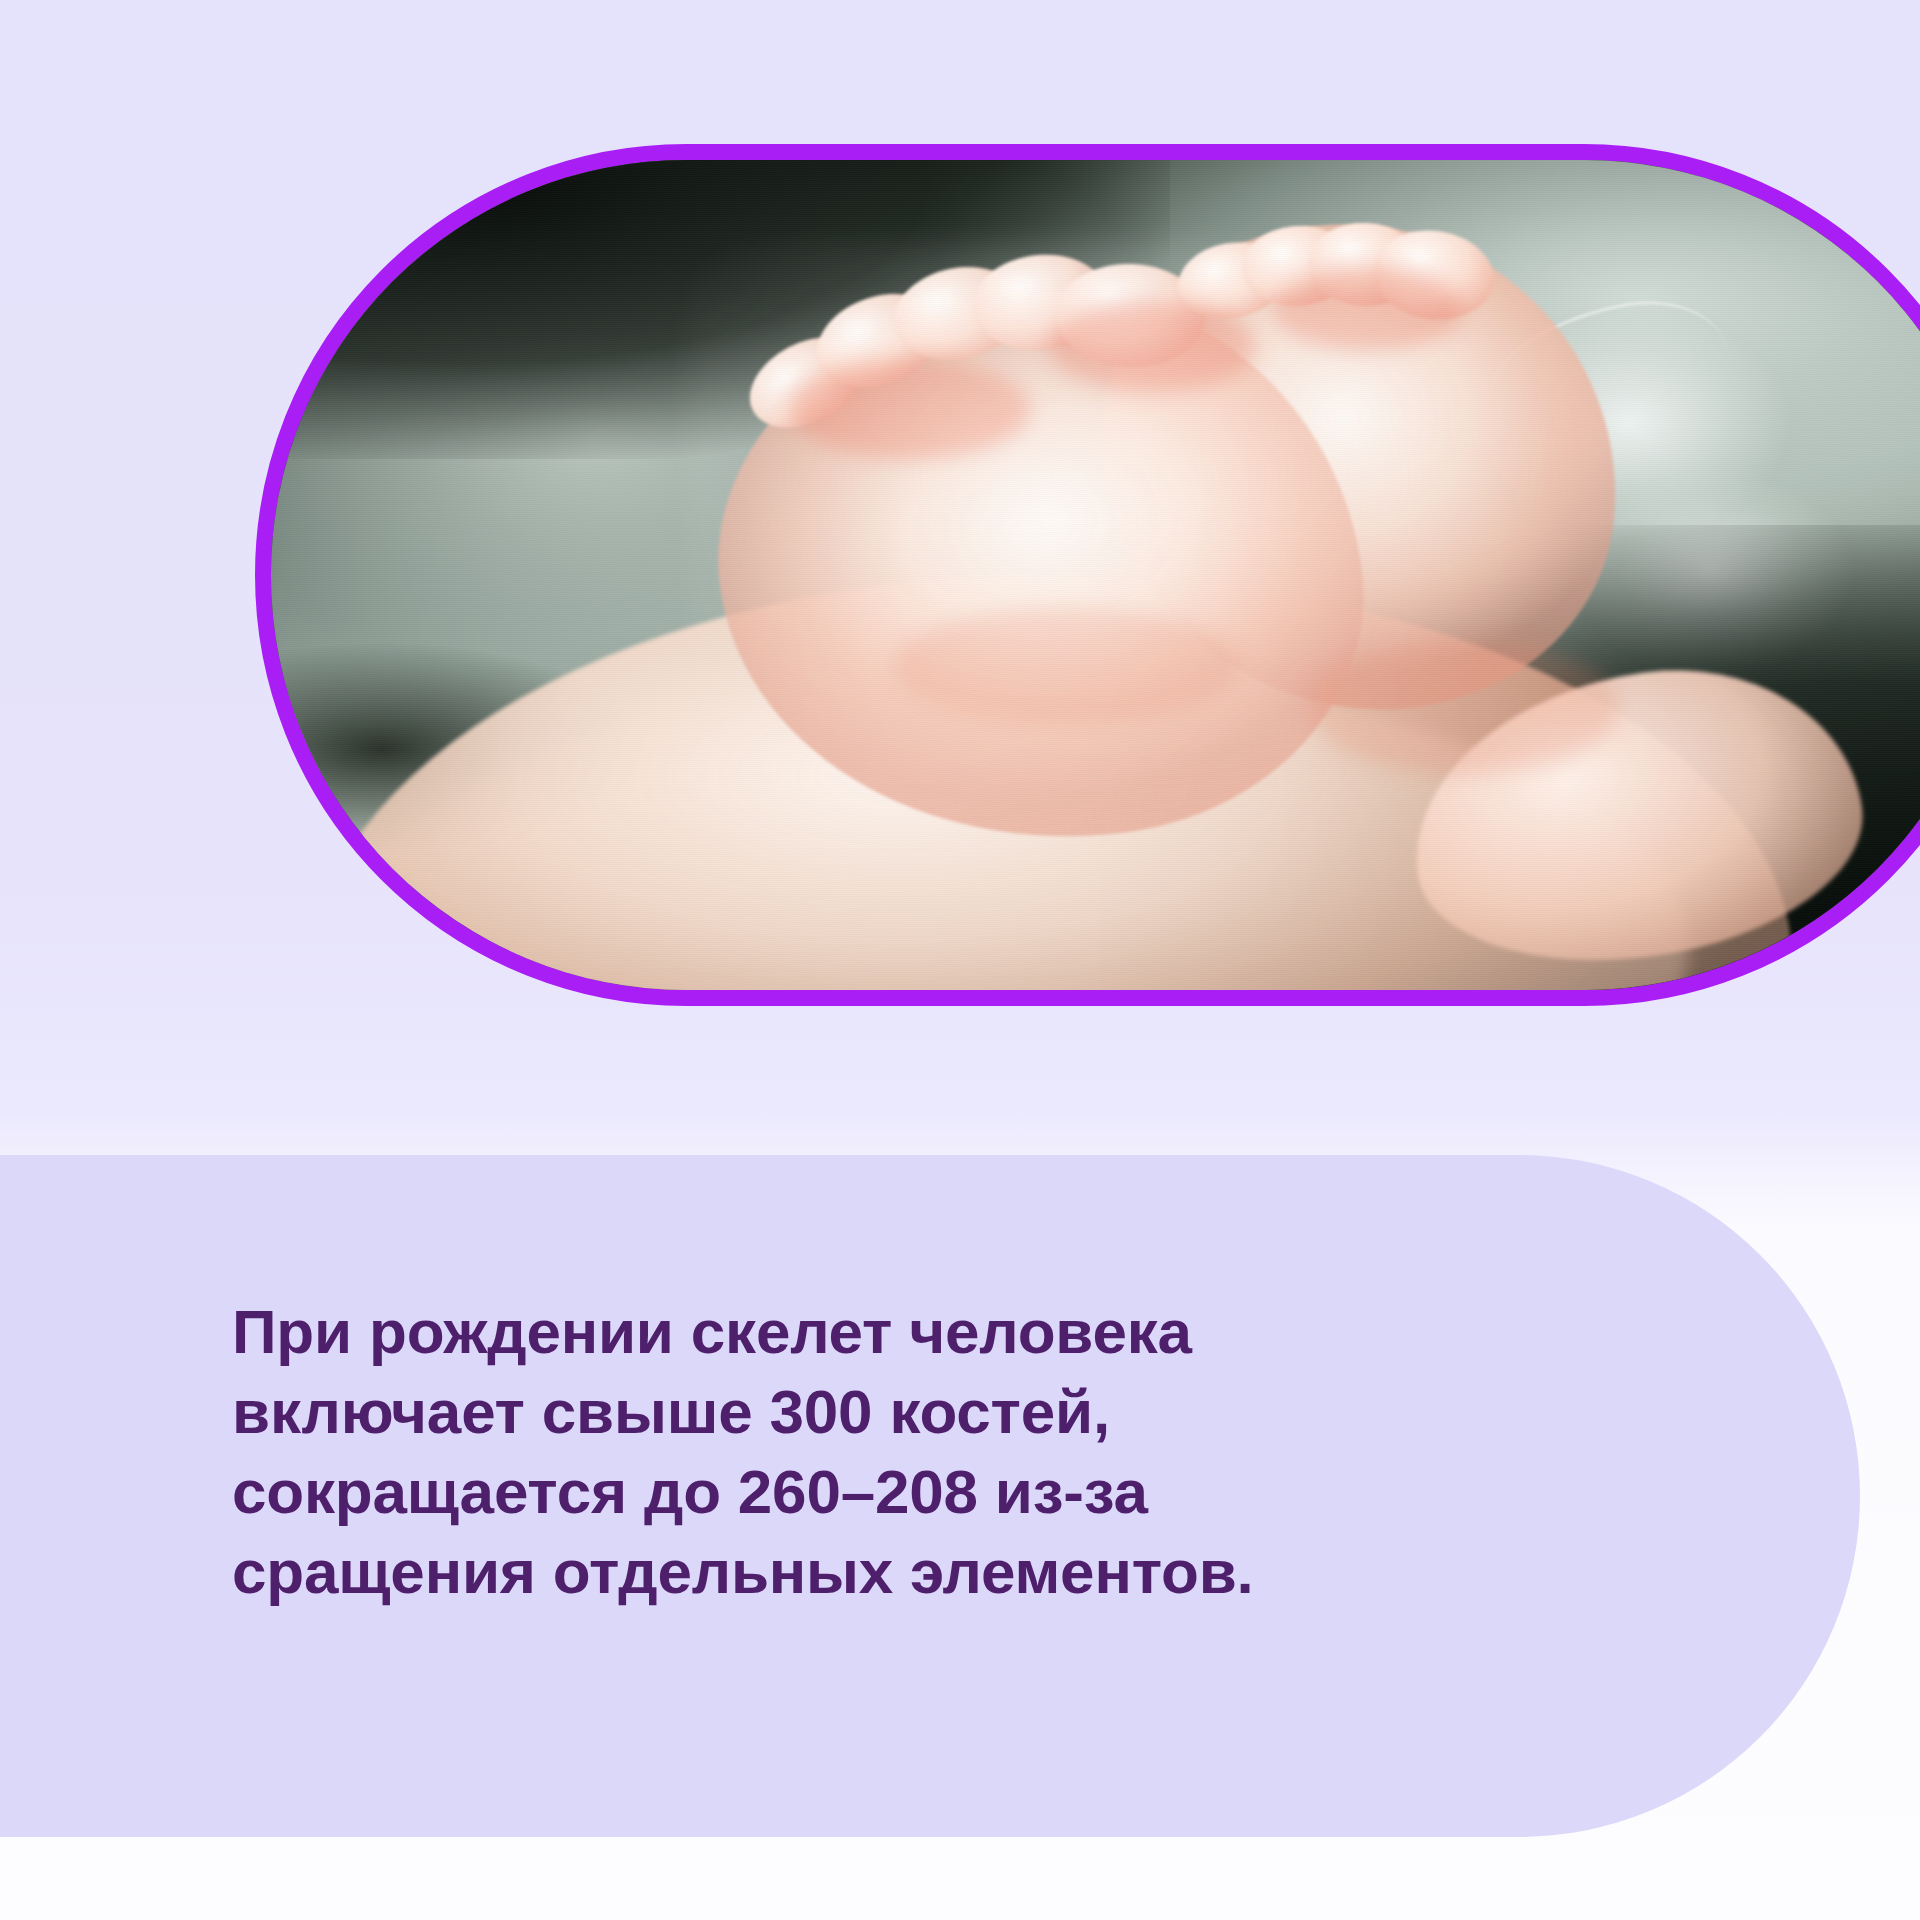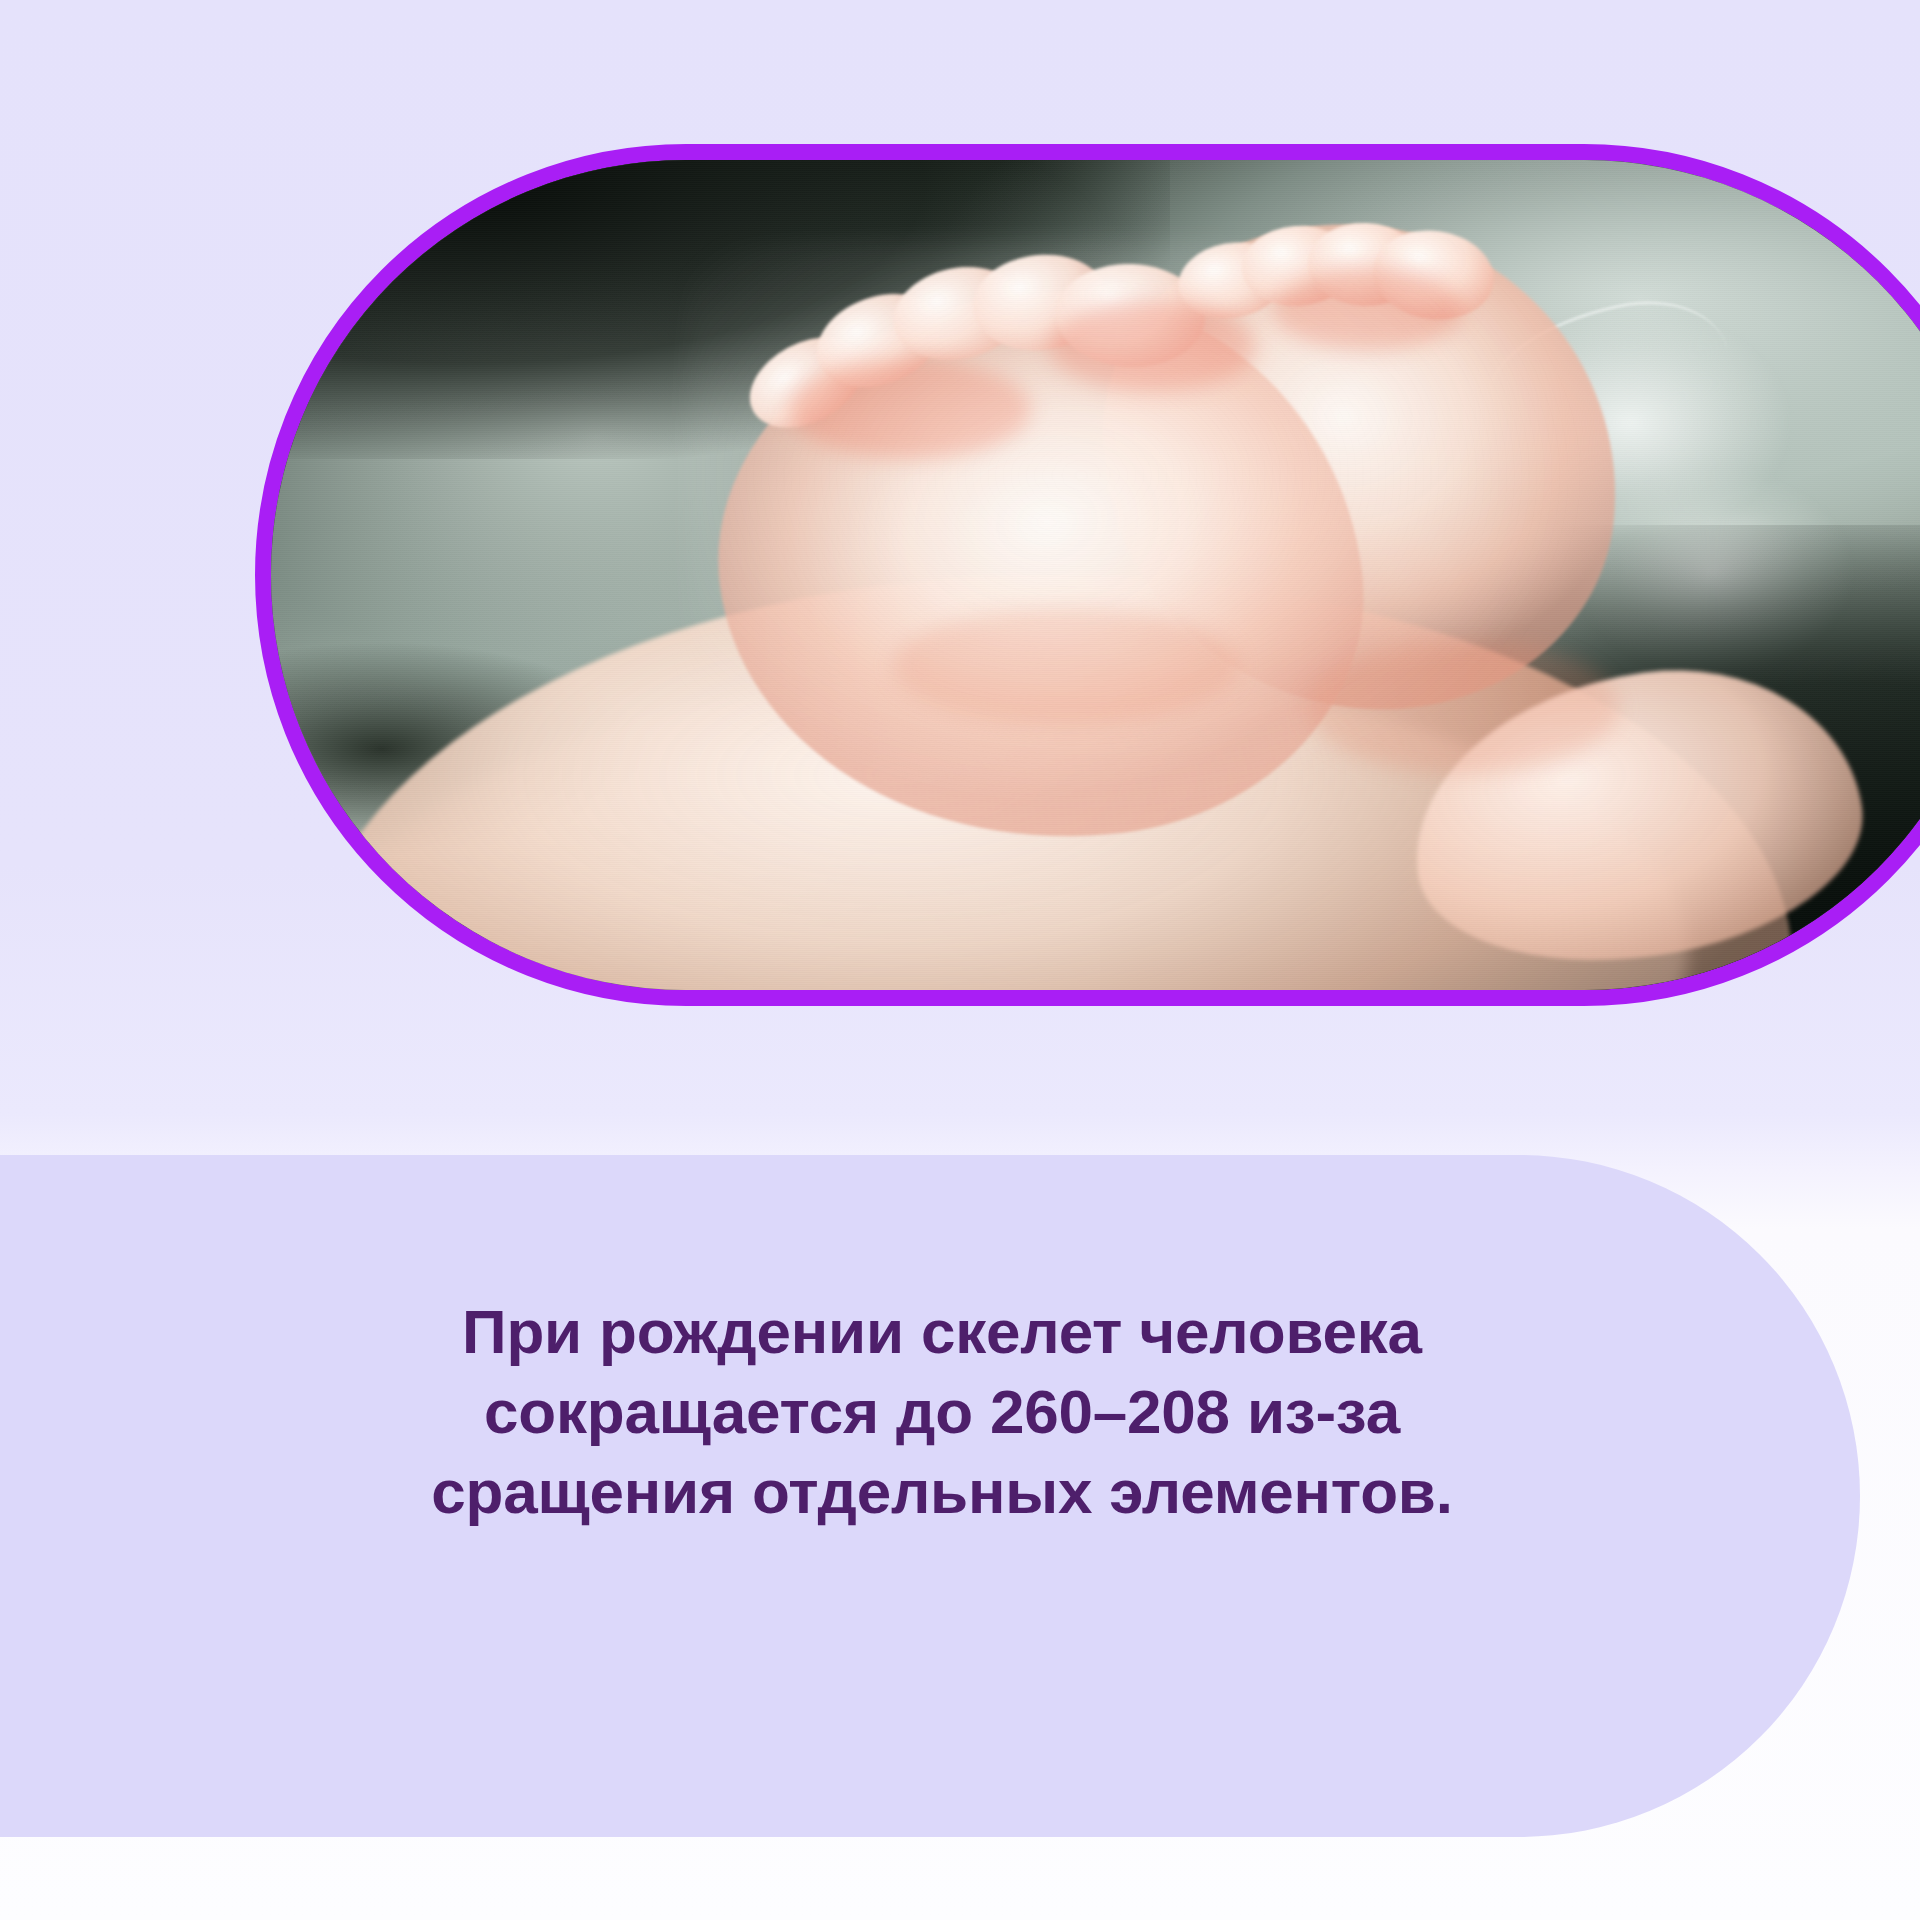--- a/index.html
+++ b/index.html
@@ -160,21 +160,21 @@
   .caption-text {
     position:absolute;
     left:232px; top:1292px;
     width:1420px;
     font-size:62px;
     line-height:80px;
     font-weight:700;
     letter-spacing:-0.2px;
     color:#4e1f6b;
   }
-  .caption-text .ln { display:block; white-space:pre;text-align:center; }
+  .caption-text .ln { display:block; white-space:pre; }
 </style>
 </head>
 <body>
 
 <div class="page-bg"></div>
 
 <div class="photo-frame">
   <div class="photo">
     <div class="ph-bg"></div>
     <div class="ph-darkTL"></div>
@@ -203,15 +203,16 @@
     <div class="blush b5"></div>
     <div class="ph-glow"></div>
     <div class="ph-grain"></div>
   </div>
 </div>
 
 <div class="caption-card"></div>
 
 <div class="caption-text">
   <span class="ln">При рождении скелет человека</span>
+  <span class="ln">включает свыше 300 костей,</span>
   <span class="ln">сокращается до 260–208 из-за</span>
   <span class="ln">сращения отдельных элементов.</span>
 </div>
 
 </body></html>

